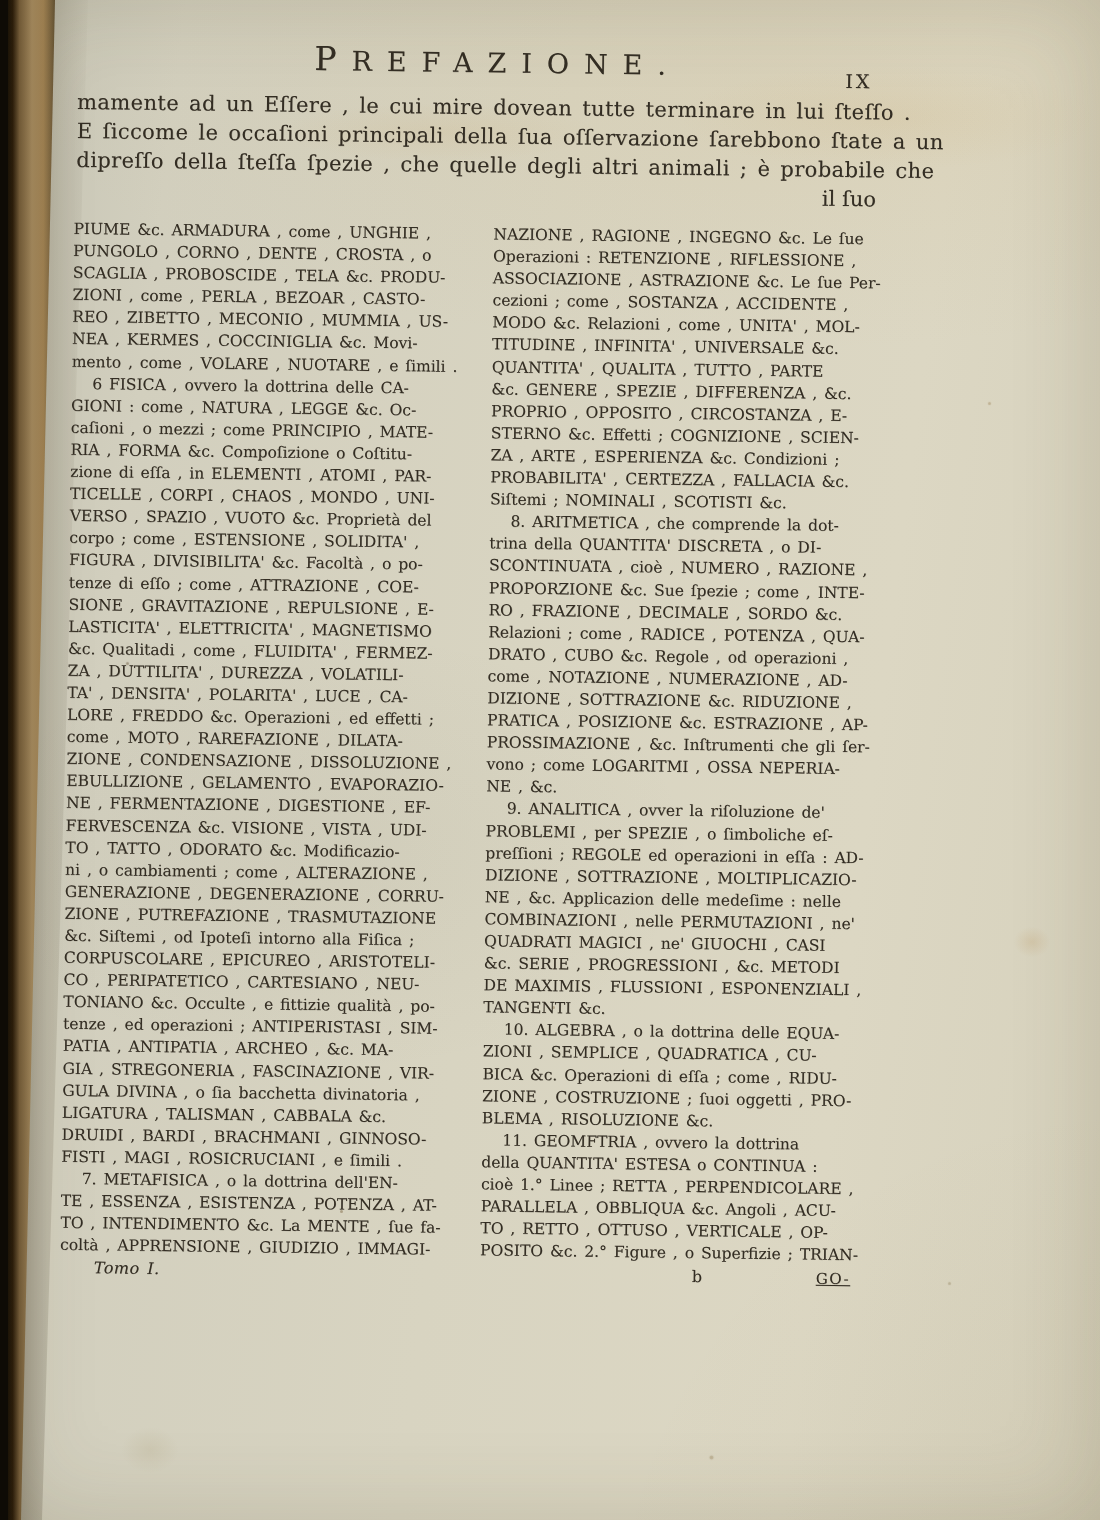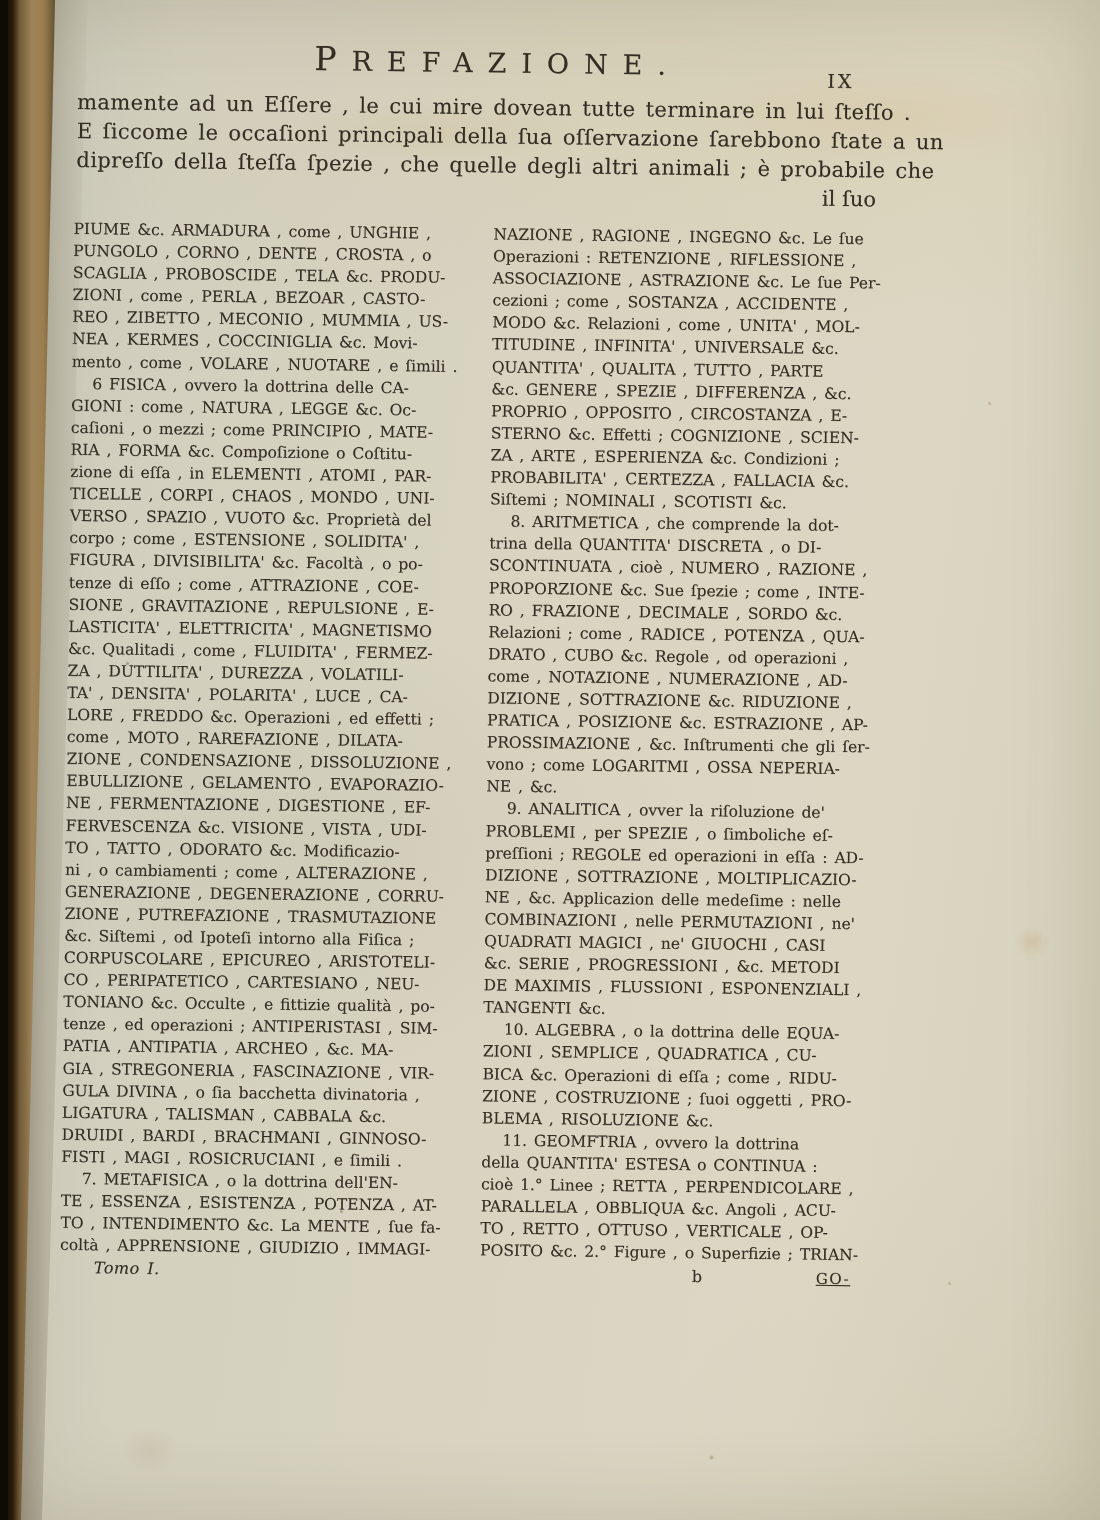--- a/index.html
+++ b/index.html
@@ -57,21 +57,21 @@
     transform-origin:20px 0;
     text-shadow:0.3px 0.3px 0.6px rgba(51,46,37,0.35);
   }
   .header{position:relative;height:48px;}
   .title{
     text-align:center;font-size:27px;letter-spacing:15px;
     padding-left:10px;white-space:nowrap;
   }
   .title::first-letter{font-size:33px;}
   .pagenum{
-    position:absolute;top:24px;right:67px;
+    position:absolute;top:24px;right:49px;
     font-size:19px;letter-spacing:3px;
   }
   .lines{white-space:pre;}
   .intro{
     margin-top:4px;padding-left:14px;
     font-size:21px;line-height:29px;letter-spacing:0.4px;word-spacing:3px;
   }
   .intro-catch{
     text-align:right;padding-right:44px;
     font-size:21px;line-height:29px;

